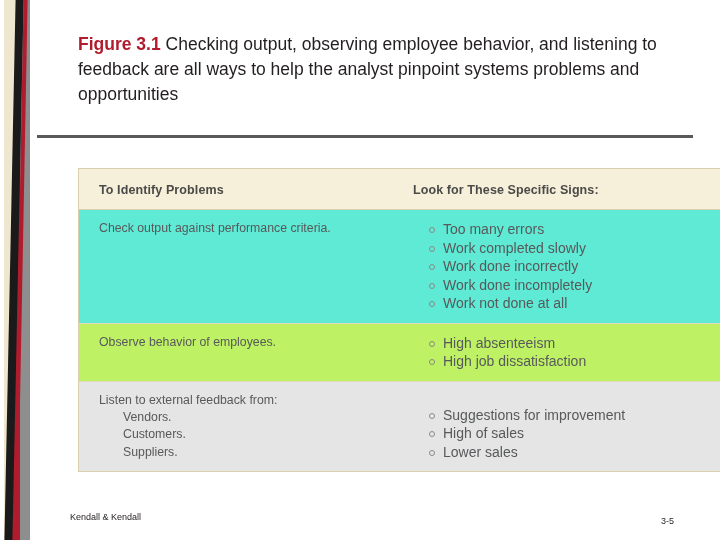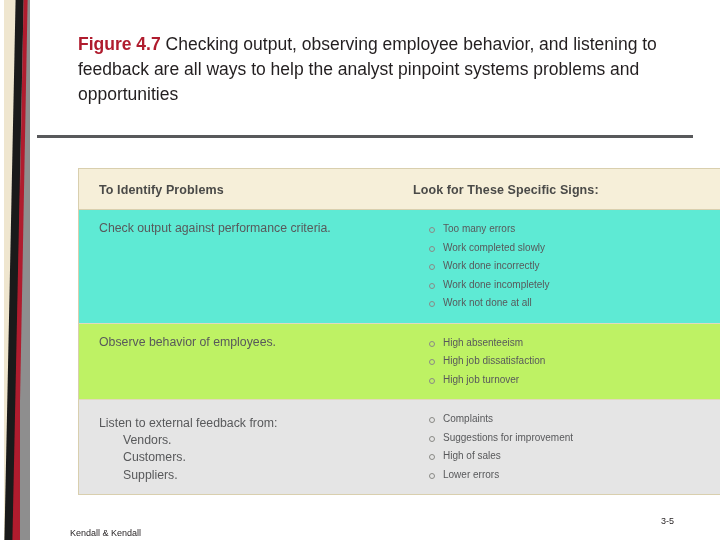--- a/index.html
+++ b/index.html
@@ -162,42 +162,42 @@
     color: #58595b;
     line-height: 17.5px;
   }
   ul.bullets {
     margin: 0;
     padding: 0 0 0 16px;
     list-style: none;
   }
   ul.bullets li {
     position: relative;
-    font-size: 10px;
+    font-size: 14px;
     color: #58595b;
     line-height: 18.5px;
     padding-left: 14px;
   }
   ul.bullets li::before {
     content: "";
     position: absolute;
     left: 0;
     top: 7px;
     width: 4px;
     height: 4px;
     border: 1px solid #8a8a86;
     border-radius: 50%;
     background: transparent;
   }
 
   
   .footer-left {
     position: absolute;
     left: 70px;
-    top: 528px;
+    top: 512px;
     font-size: 9px;
     color: #231f20;
   }
   .footer-right {
     position: absolute;
     left: 661px;
     top: 516px;
     font-size: 9px;
     color: #231f20;
   }
@@ -213,21 +213,21 @@
   </svg>
   <svg class="band-swoosh" viewBox="0 0 26 580" preserveAspectRatio="none">
     <polygon points="14,0 22,0 10,580 2,580" fill="#1a1a1a"></polygon>
     <polygon points="22,0 26,0 15,580 11,580" fill="#b01c2e"></polygon>
   </svg>
   <div class="band-white-edge"></div>
   <div class="band-right-white"></div>
 </div>
 
 <div class="title-block">
-  <div class="title-text"><span class="fig-label">Figure 4.7</span><span> Checking output, observing employee behavior, and listening to feedback are all ways to help the analyst pinpoint systems problems and opportunities</span></div>
+  <div class="title-text"><span class="fig-label">Figure 3.1</span><span> Checking output, observing employee behavior, and listening to feedback are all ways to help the analyst pinpoint systems problems and opportunities</span></div>
 </div>
 <div class="title-rule"></div>
 
 <div class="table-wrap">
 
   <div class="trow row-header">
     <div class="tcol-left">
       <span class="hdr-text">To Identify Problems</span>
     </div>
     <div class="tcol-right">
@@ -251,40 +251,38 @@
   </div>
 
   <div class="trow row-b">
     <div class="tcol-left">
       <div class="cell-text">Observe behavior of employees.</div>
     </div>
     <div class="tcol-right">
       <ul class="bullets">
         <li>High absenteeism</li>
         <li>High job dissatisfaction</li>
-        <li>High job turnover</li>
       </ul>
     </div>
   </div>
 
   <div class="trow row-c">
     <div class="tcol-left">
       <div class="cell-text">Listen to external feedback from:</div>
       <ul class="sub-list">
         <li>Vendors.</li>
         <li>Customers.</li>
         <li>Suppliers.</li>
       </ul>
     </div>
     <div class="tcol-right">
       <ul class="bullets">
-        <li>Complaints</li>
         <li>Suggestions for improvement</li>
         <li>High of sales</li>
-        <li>Lower errors</li>
+        <li>Lower sales</li>
       </ul>
     </div>
   </div>
 
 </div>
 
 <div class="footer-left">Kendall &amp; Kendall</div>
 <div class="footer-right">3-5</div>
 
 </body></html>

